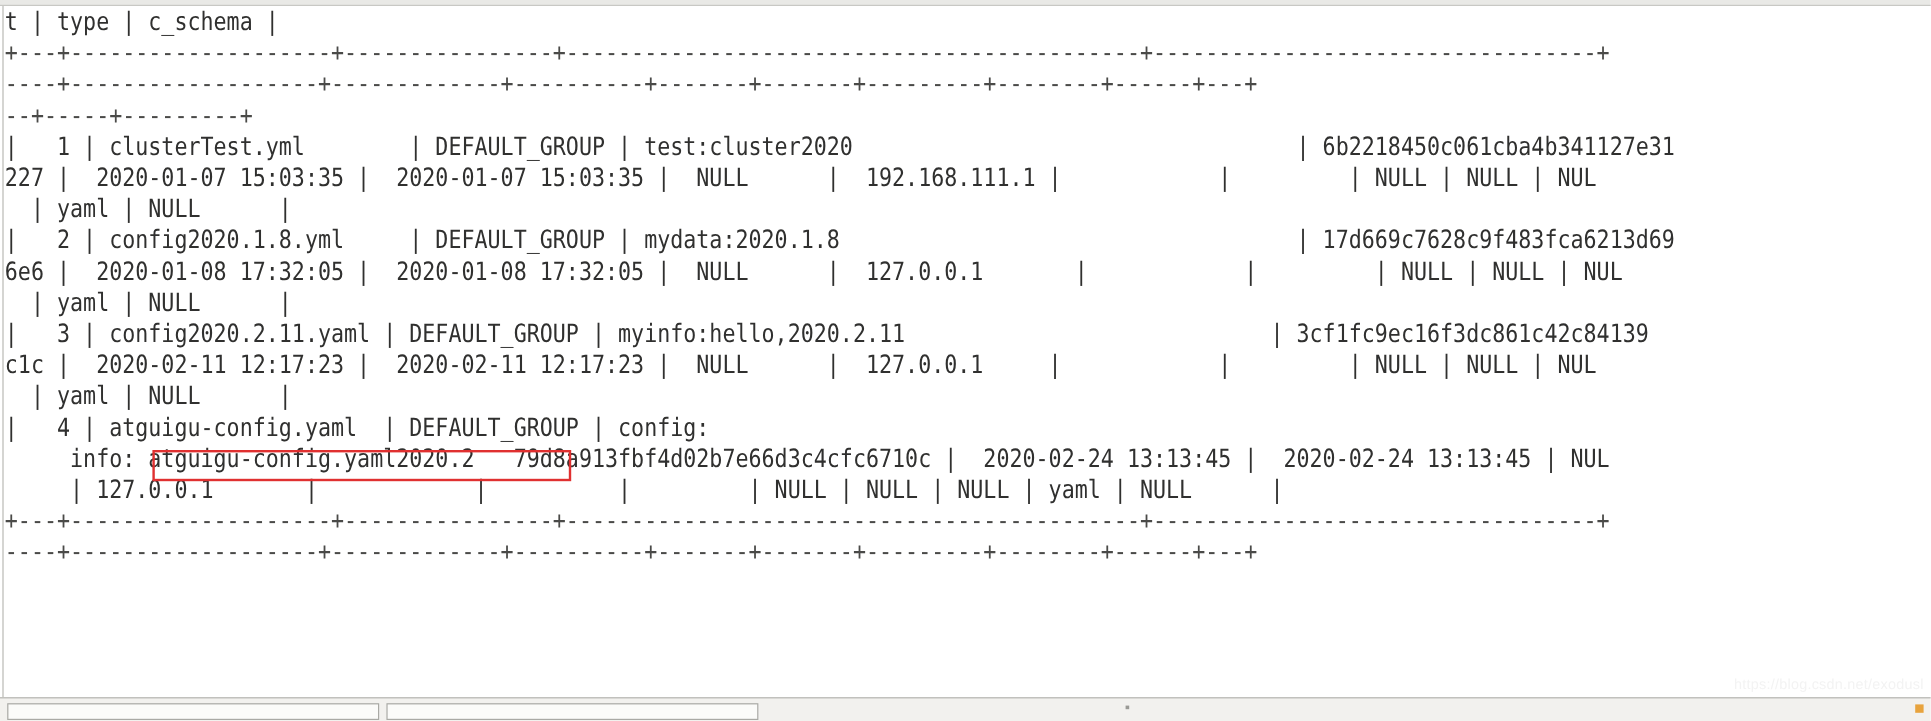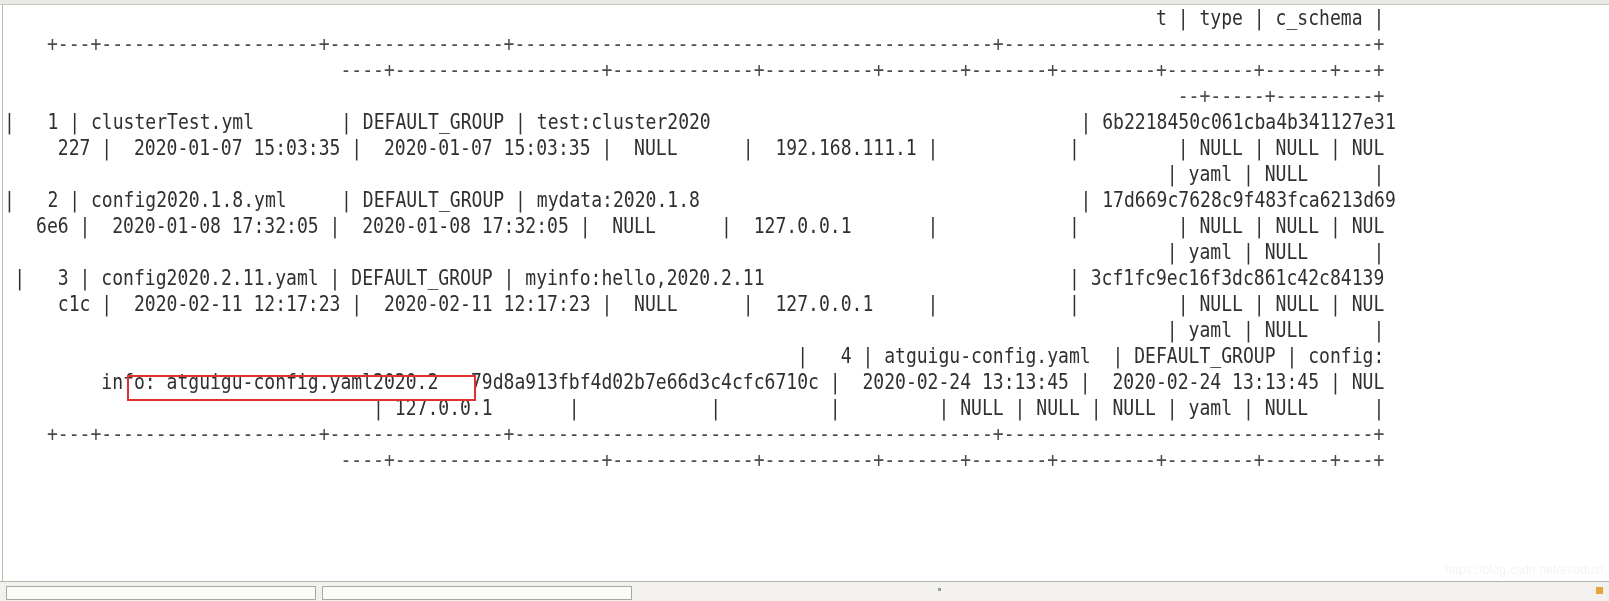--- a/index.html
+++ b/index.html
@@ -46,21 +46,20 @@
 
   
   #terminal {
     position: absolute;
     top: 5px;
     left: 4px;
     width: 1605px;
     height: 472px;
     overflow: hidden;
     background: #ffffff;
-    text-align: right;
   }
 
   .tline {
     position: relative;
     height: 26px;
     line-height: 26px;
     font-size: 21px;
     letter-spacing: 0px;
     color: #30302f;
     white-space: pre;

